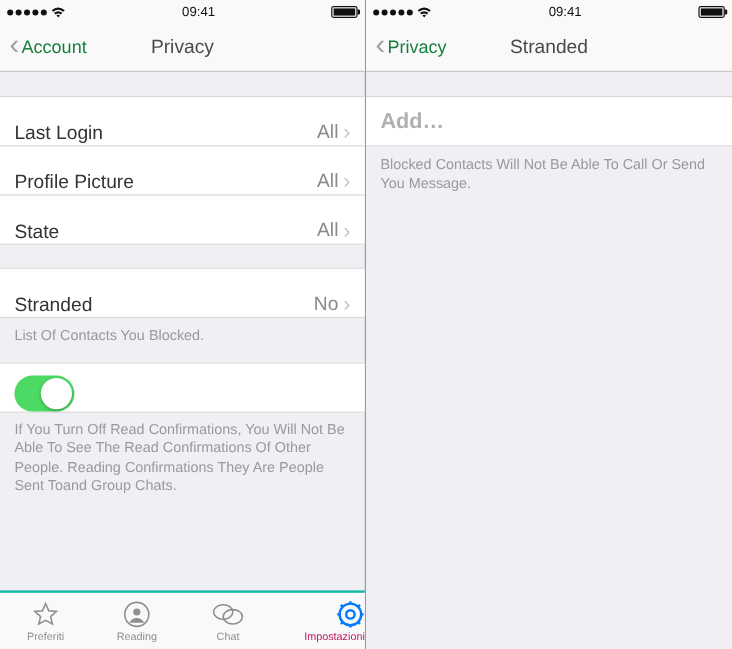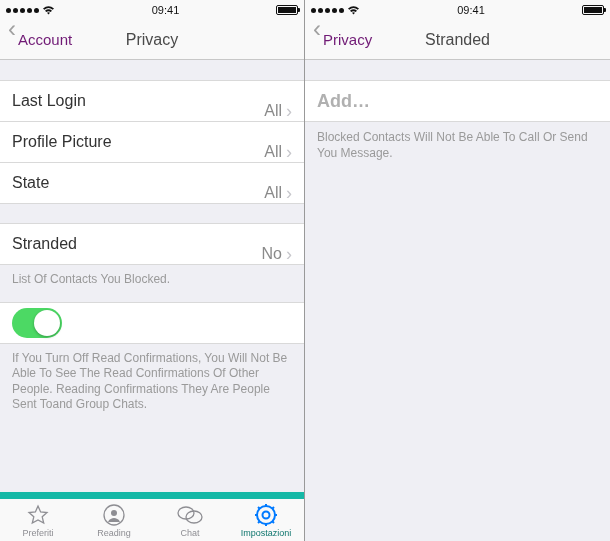--- a/index.html
+++ b/index.html
@@ -14,46 +14,46 @@
   .sb-left, .sb-right { display: flex; align-items: center; gap: 3px; }
   .dots { display: flex; gap: 2px; }
   .dot { width: 5px; height: 5px; border-radius: 50%; background: #111; }
   .wifi { font-size: 11px; }
   .batt { width: 22px; height: 10px; border: 1px solid #111; border-radius: 2px; position: relative; }
   .batt::after { content:""; position:absolute; right:-3px; top:2px; width:2px; height:4px; background:#111; border-radius:0 1px 1px 0;}
   .batt-fill { position:absolute; left:1px; top:1px; bottom:1px; right:1px; background:#111; }
 
   
   .nav-bar { height: 40px; background: #f9f9f9; border-bottom: 1px solid #c8c8c8; display: flex; align-items: center; position: relative; padding: 0 8px; }
-  .nav-back { font-size: 15px; color: #701a75; display:flex; align-items:flex-start; gap:2px; cursor:pointer; }
+  .nav-back { font-size: 15px; color: #15803d; display:flex; align-items:center; gap:2px; cursor:pointer; }
   .nav-back::before { content:"‹"; font-size:24px; line-height:0; color:#a0a0a0; position:relative; top:-2px; }
   .nav-title { position: absolute; left: 0; right: 0; text-align: center; font-size: 16px; color: #4a4a4a; font-weight: 400; pointer-events:none;}
 
   .content { flex: 1; overflow: hidden; }
   
   .spacer { height: 20px; }
   .spacer-sm { height: 10px; }
 
-  .row { height: 42px; background: #fff; border-top: 1px solid #d9d9d9; border-bottom: 1px solid #d9d9d9; display:flex; align-items:center; justify-content:space-between; padding: 0 12px; margin-bottom:-1px; }
+  .row { height: 42px; background: #fff; border-top: 1px solid #d9d9d9; border-bottom: 1px solid #d9d9d9; display:flex; align-items:flex-end; justify-content:space-between; padding: 0 12px; margin-bottom:-1px; }
   .row-label { font-size: 16px; color: #333; }
   .row-value { font-size: 16px; color: #8a8a8a; display:flex; align-items:center; gap:4px;margin-top:20px; }
   .chev { color: #c7c7cc; font-size: 18px; }
 
   .footer-note { font-size: 12px; color: #9a9a9a; padding: 8px 12px 4px; line-height: 1.3; }
 
   .toggle { width: 50px; height: 30px; border-radius: 15px; background: #4cd964; position: relative; }
   .toggle .knob { position:absolute; right:2px; top:2px; width:26px; height:26px; border-radius:50%; background:#fff; box-shadow:0 1px 3px rgba(0,0,0,.3); }
 
   
   .add-row { height: 42px; background: #fff; border-top:1px solid #d9d9d9; border-bottom:1px solid #d9d9d9; display:flex; align-items:center; padding:0 12px; font-size:18px; color:#b0b0b0;font-weight:bold; }
 
   
-  .tab-bar { height: 49px; background: #f9f9f9; border-top: 7px solid #14b8a6; display:flex; justify-content:space-around; align-items:center; }
+  .tab-bar { height: 49px; background: #f9f9f9; border-top: 2px solid #14b8a6; display:flex; justify-content:space-around; align-items:center; }
   .tab { flex:1; display:flex; flex-direction:column; align-items:center; justify-content:center; gap:1px; color:#8e8e93; cursor:pointer; }
-  .tab.active { color:#0f766e; }
+  .tab.active { color:#be185d;align-items:flex-end; }
   .tab-icon { height:24px; display:flex; align-items:center; justify-content:center; }
   .tab-label { font-size: 9px; }
   svg { display:block; }
 </style>
 </head>
 <body>
 
 <div class="container">
 
   <div class="phone left">

